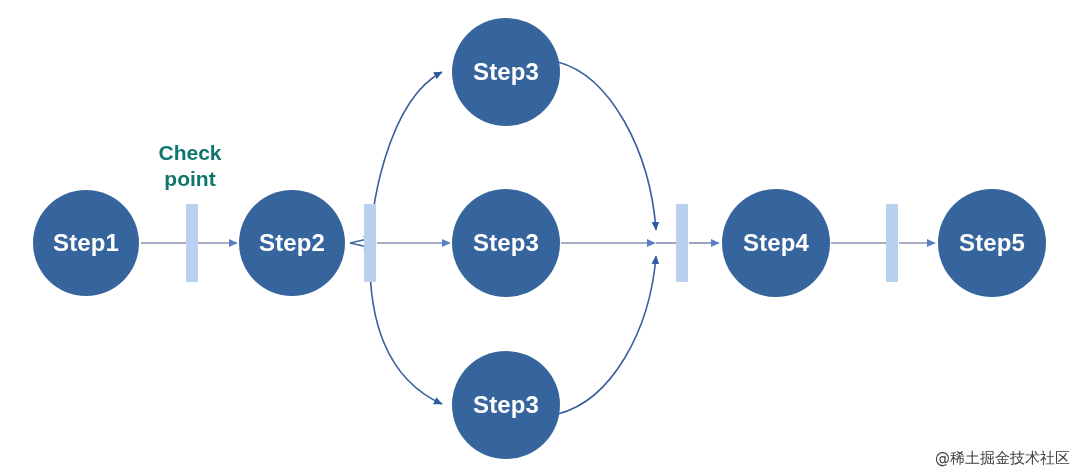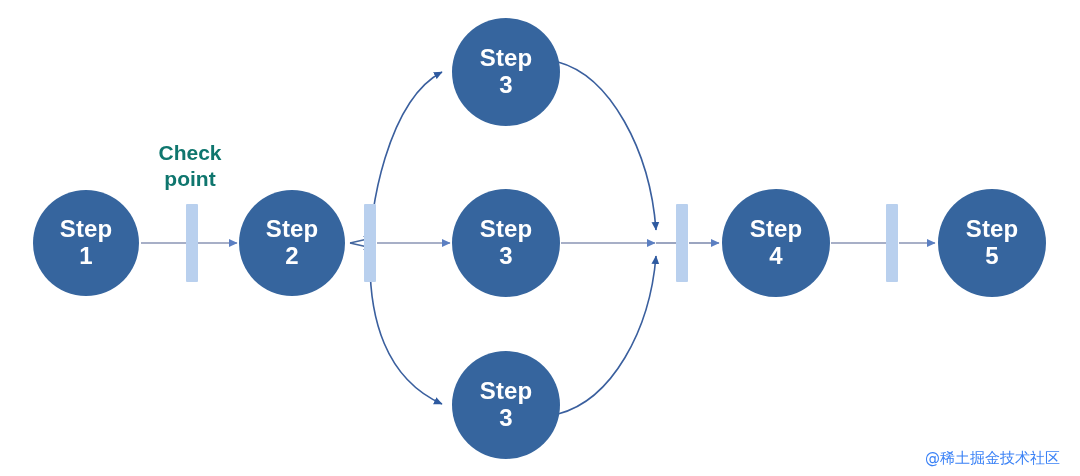--- a/index.html
+++ b/index.html
@@ -26,21 +26,21 @@
     width: 1080px;
     height: 476px;
     pointer-events: none;
   }
   .node {
     position: absolute;
     border-radius: 50%;
     background: #36659E;
     color: #ffffff;
     display: flex;
-    flex-direction: column;
+    flex-direction: row;
     align-items: center;
     justify-content: center;
     line-height: 1.12;
     font-weight: bold;
     letter-spacing: 0.1px;
     text-align: center;
   }
   .node .node-title {
     display: block;
   }
@@ -149,15 +149,15 @@
   </div>
 
   <div class="gate" style="left: 186px; top: 204px; width: 12px; height: 78px; background: rgb(185, 208, 238);"></div>
   <div class="gate" style="left: 364px; top: 204px; width: 12px; height: 78px; background: rgb(185, 208, 238);"></div>
   <div class="gate" style="left: 676px; top: 204px; width: 12px; height: 78px; background: rgb(185, 208, 238);"></div>
   <div class="gate" style="left: 886px; top: 204px; width: 12px; height: 78px; background: rgb(185, 208, 238);"></div>
 
   <div class="label-check" style="left: 115px; top: 140px; width: 150px; font-size: 21px; color: #0f766e;">Check
 point</div>
 
-  <div class="watermark" style="right: 20px; bottom: 8px; font-size: 15px; color: #3b82f6;">@稀土掘金技术社区</div>
+  <div class="watermark" style="right: 10px; bottom: 8px; font-size: 15px; color: #404040;">@稀土掘金技术社区</div>
 
 </div>
 
 </body></html>

